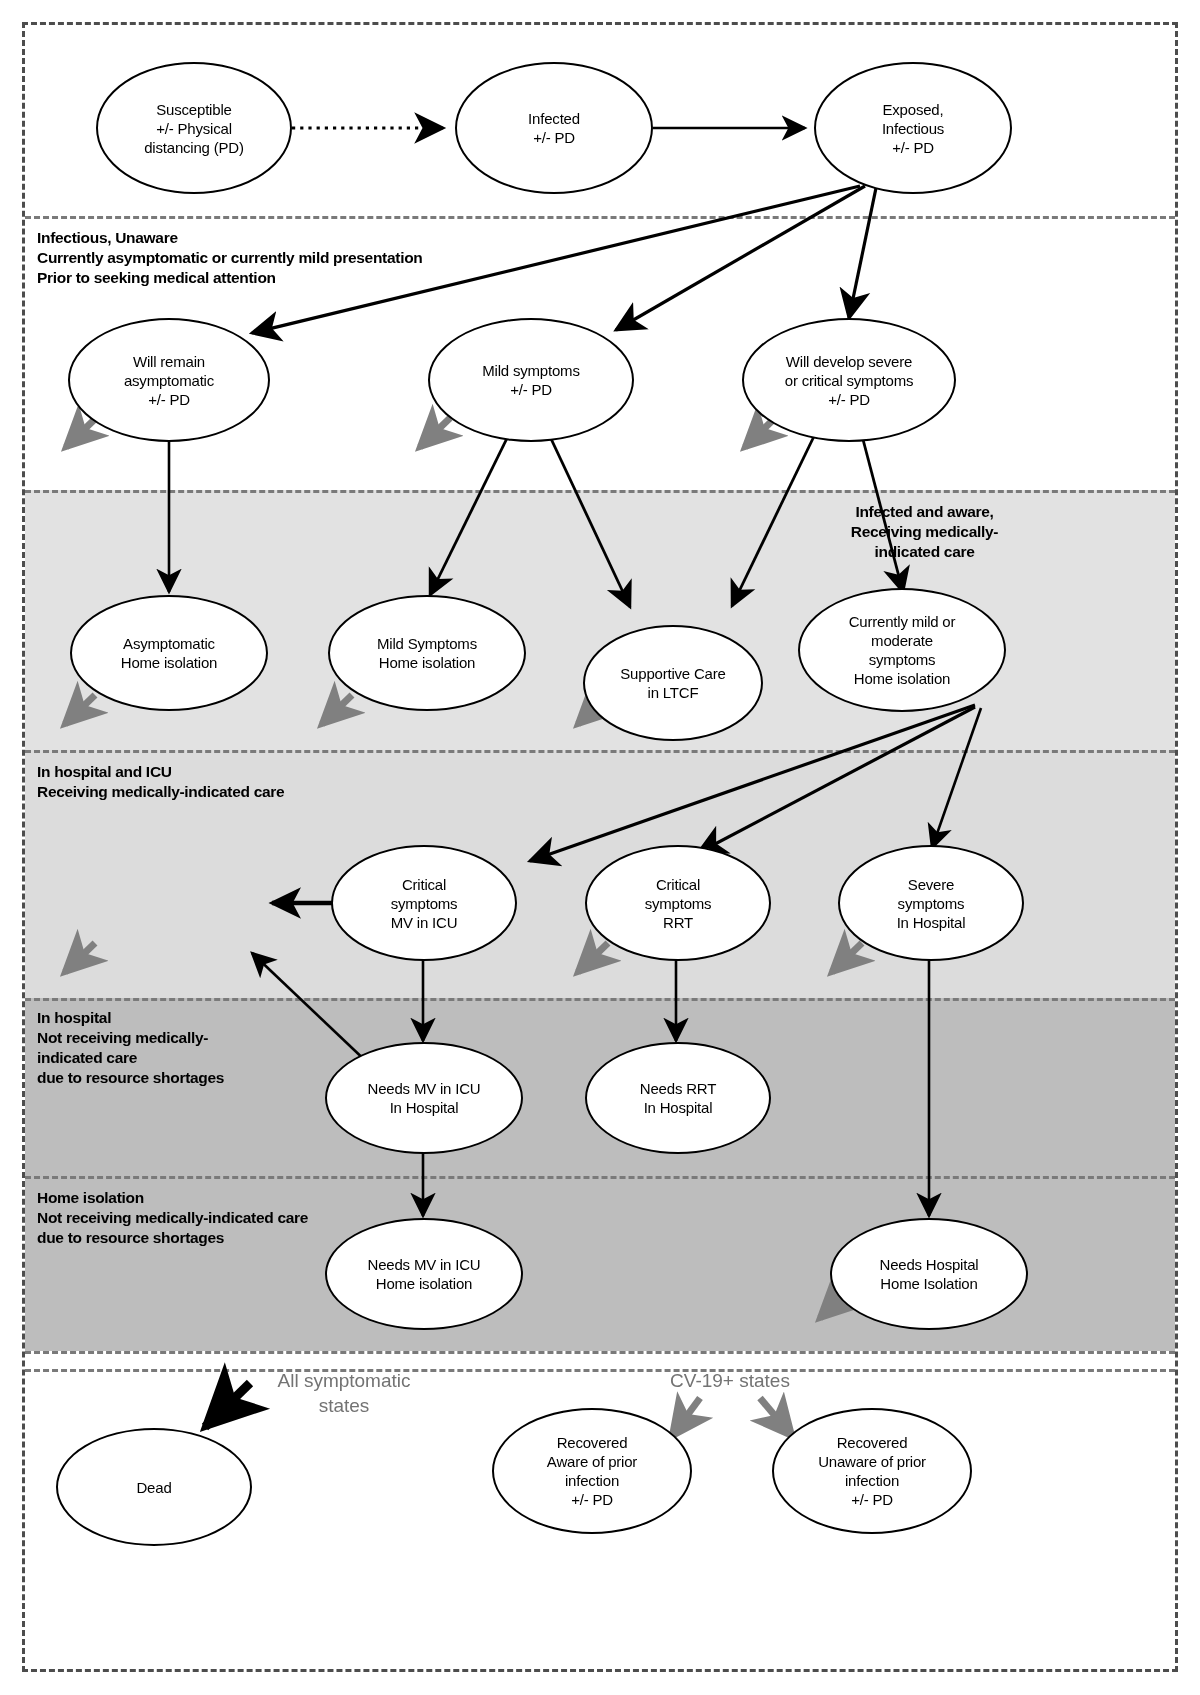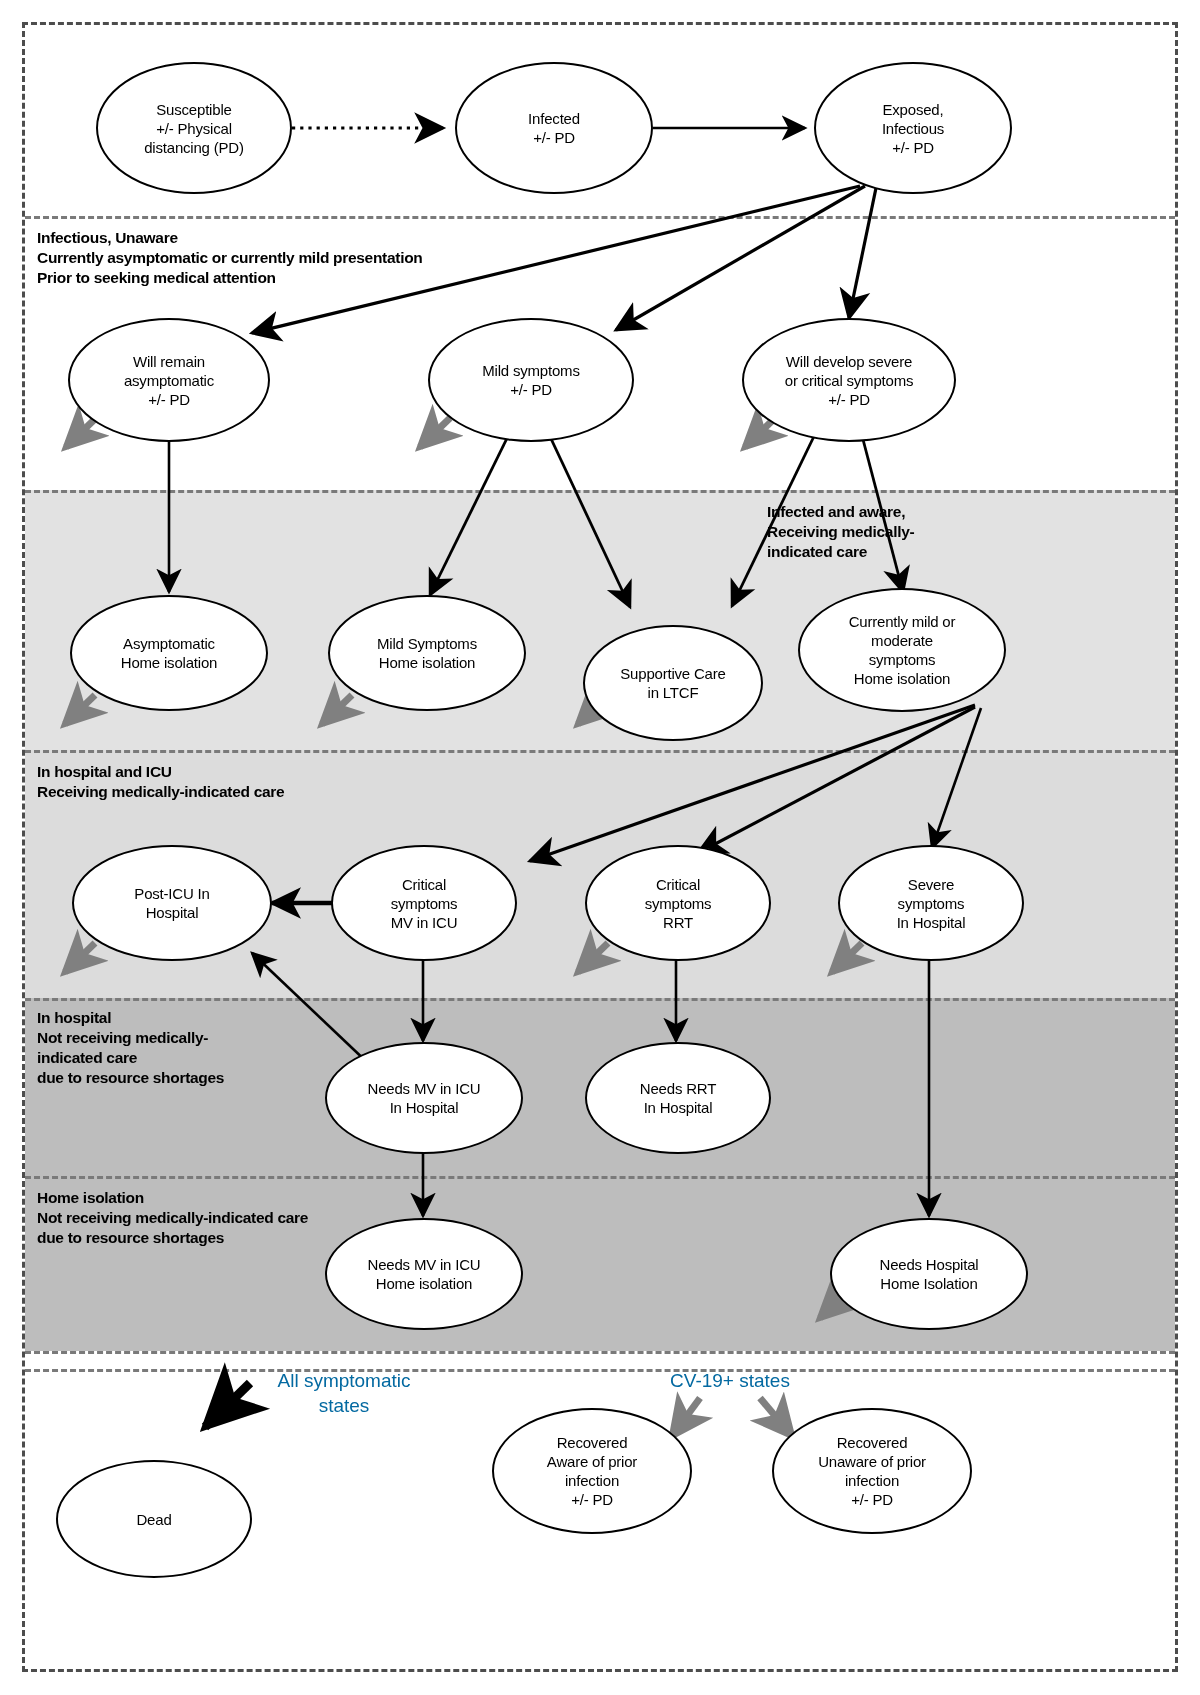--- a/index.html
+++ b/index.html
@@ -52,21 +52,21 @@
     position: absolute;
     font-family: "Liberation Sans", sans-serif;
     font-weight: bold;
     font-size: 15.5px;
     line-height: 20px;
     color: #000000;
     white-space: pre-line;
     letter-spacing: -0.3px;
     margin-left: 7px;
   }
-  .band-label.right { text-align: left; }
+  .band-label.right { text-align: center; }
 
   
   .node {
     position: absolute;
     box-sizing: border-box;
     border: 2.6px solid #000000;
     border-radius: 50%;
     background: #ffffff;
     display: flex;
     align-items: center;
@@ -80,21 +80,21 @@
     padding: 2px 6px;
     letter-spacing: -0.2px;
   }
 
   
   .annot {
     position: absolute;
     font-family: "Liberation Sans", sans-serif;
     font-size: 19px;
     line-height: 25px;
-    color: #0369a1;
+    color: #737373;
     white-space: pre-line;
     text-align: center;
   }
 
   
   #edges {
     position: absolute;
     left: 0;
     top: 0;
     width: 1200px;
@@ -226,43 +226,41 @@
 Home isolation</div>
   <div class="node" style="left:328px; top:595px; width:198px; height:116px;">Mild Symptoms
 Home isolation</div>
   <div class="node" style="left:583px; top:625px; width:180px; height:116px;">Supportive Care
 in LTCF</div>
   <div class="node" style="left:798px; top:588px; width:208px; height:124px;">Currently mild or
 moderate
 symptoms
 Home isolation</div>
 
-  <div class="node" style="left:72px; top:845px; width:200px; height:116px;">Post-ICU In
-Hospital</div>
   <div class="node" style="left:331px; top:845px; width:186px; height:116px;">Critical
 symptoms
 MV in ICU</div>
   <div class="node" style="left:585px; top:845px; width:186px; height:116px;">Critical
 symptoms
 RRT</div>
   <div class="node" style="left:838px; top:845px; width:186px; height:116px;">Severe
 symptoms
 In Hospital</div>
 
   <div class="node" style="left:325px; top:1042px; width:198px; height:112px;">Needs MV in ICU
 In Hospital</div>
   <div class="node" style="left:585px; top:1042px; width:186px; height:112px;">Needs RRT
 In Hospital</div>
 
   <div class="node" style="left:325px; top:1218px; width:198px; height:112px;">Needs MV in ICU
 Home isolation</div>
   <div class="node" style="left:830px; top:1218px; width:198px; height:112px;">Needs Hospital
 Home Isolation</div>
 
-  <div class="node" style="left:56px; top:1460px; width:196px; height:118px;">Dead</div>
+  <div class="node" style="left:56px; top:1428px; width:196px; height:118px;">Dead</div>
   <div class="node" style="left:492px; top:1408px; width:200px; height:126px;">Recovered
 Aware of prior
 infection
 +/- PD</div>
   <div class="node" style="left:772px; top:1408px; width:200px; height:126px;">Recovered
 Unaware of prior
 infection
 +/- PD</div>
 
   <div class="annot" style="left:244px; top:1368px; width:200px; text-align:center;">All symptomatic

